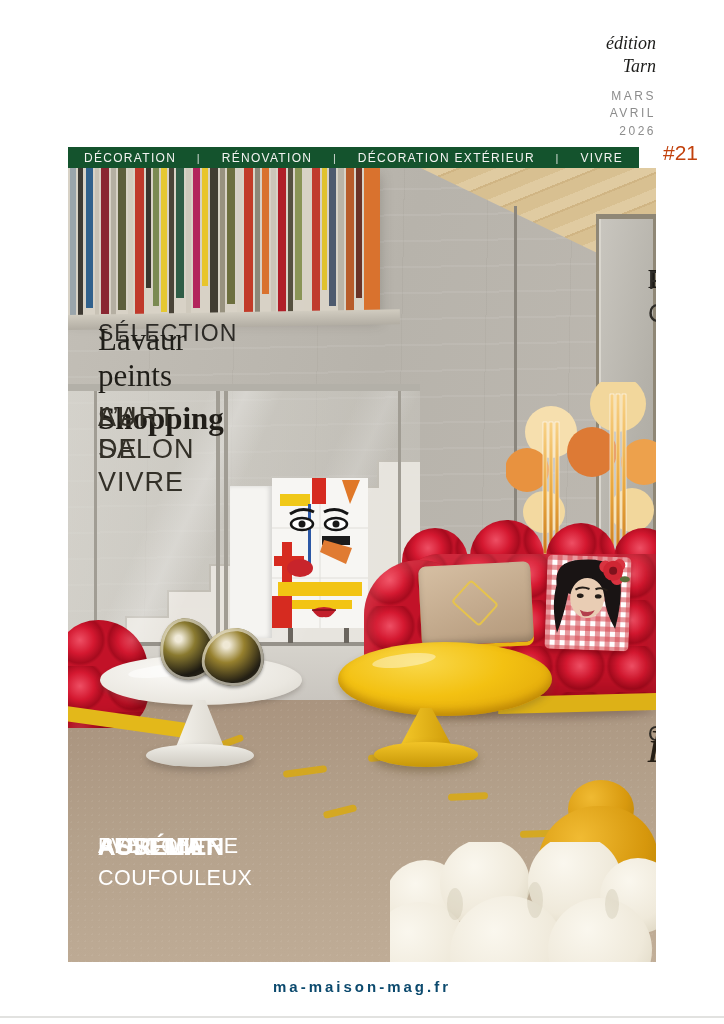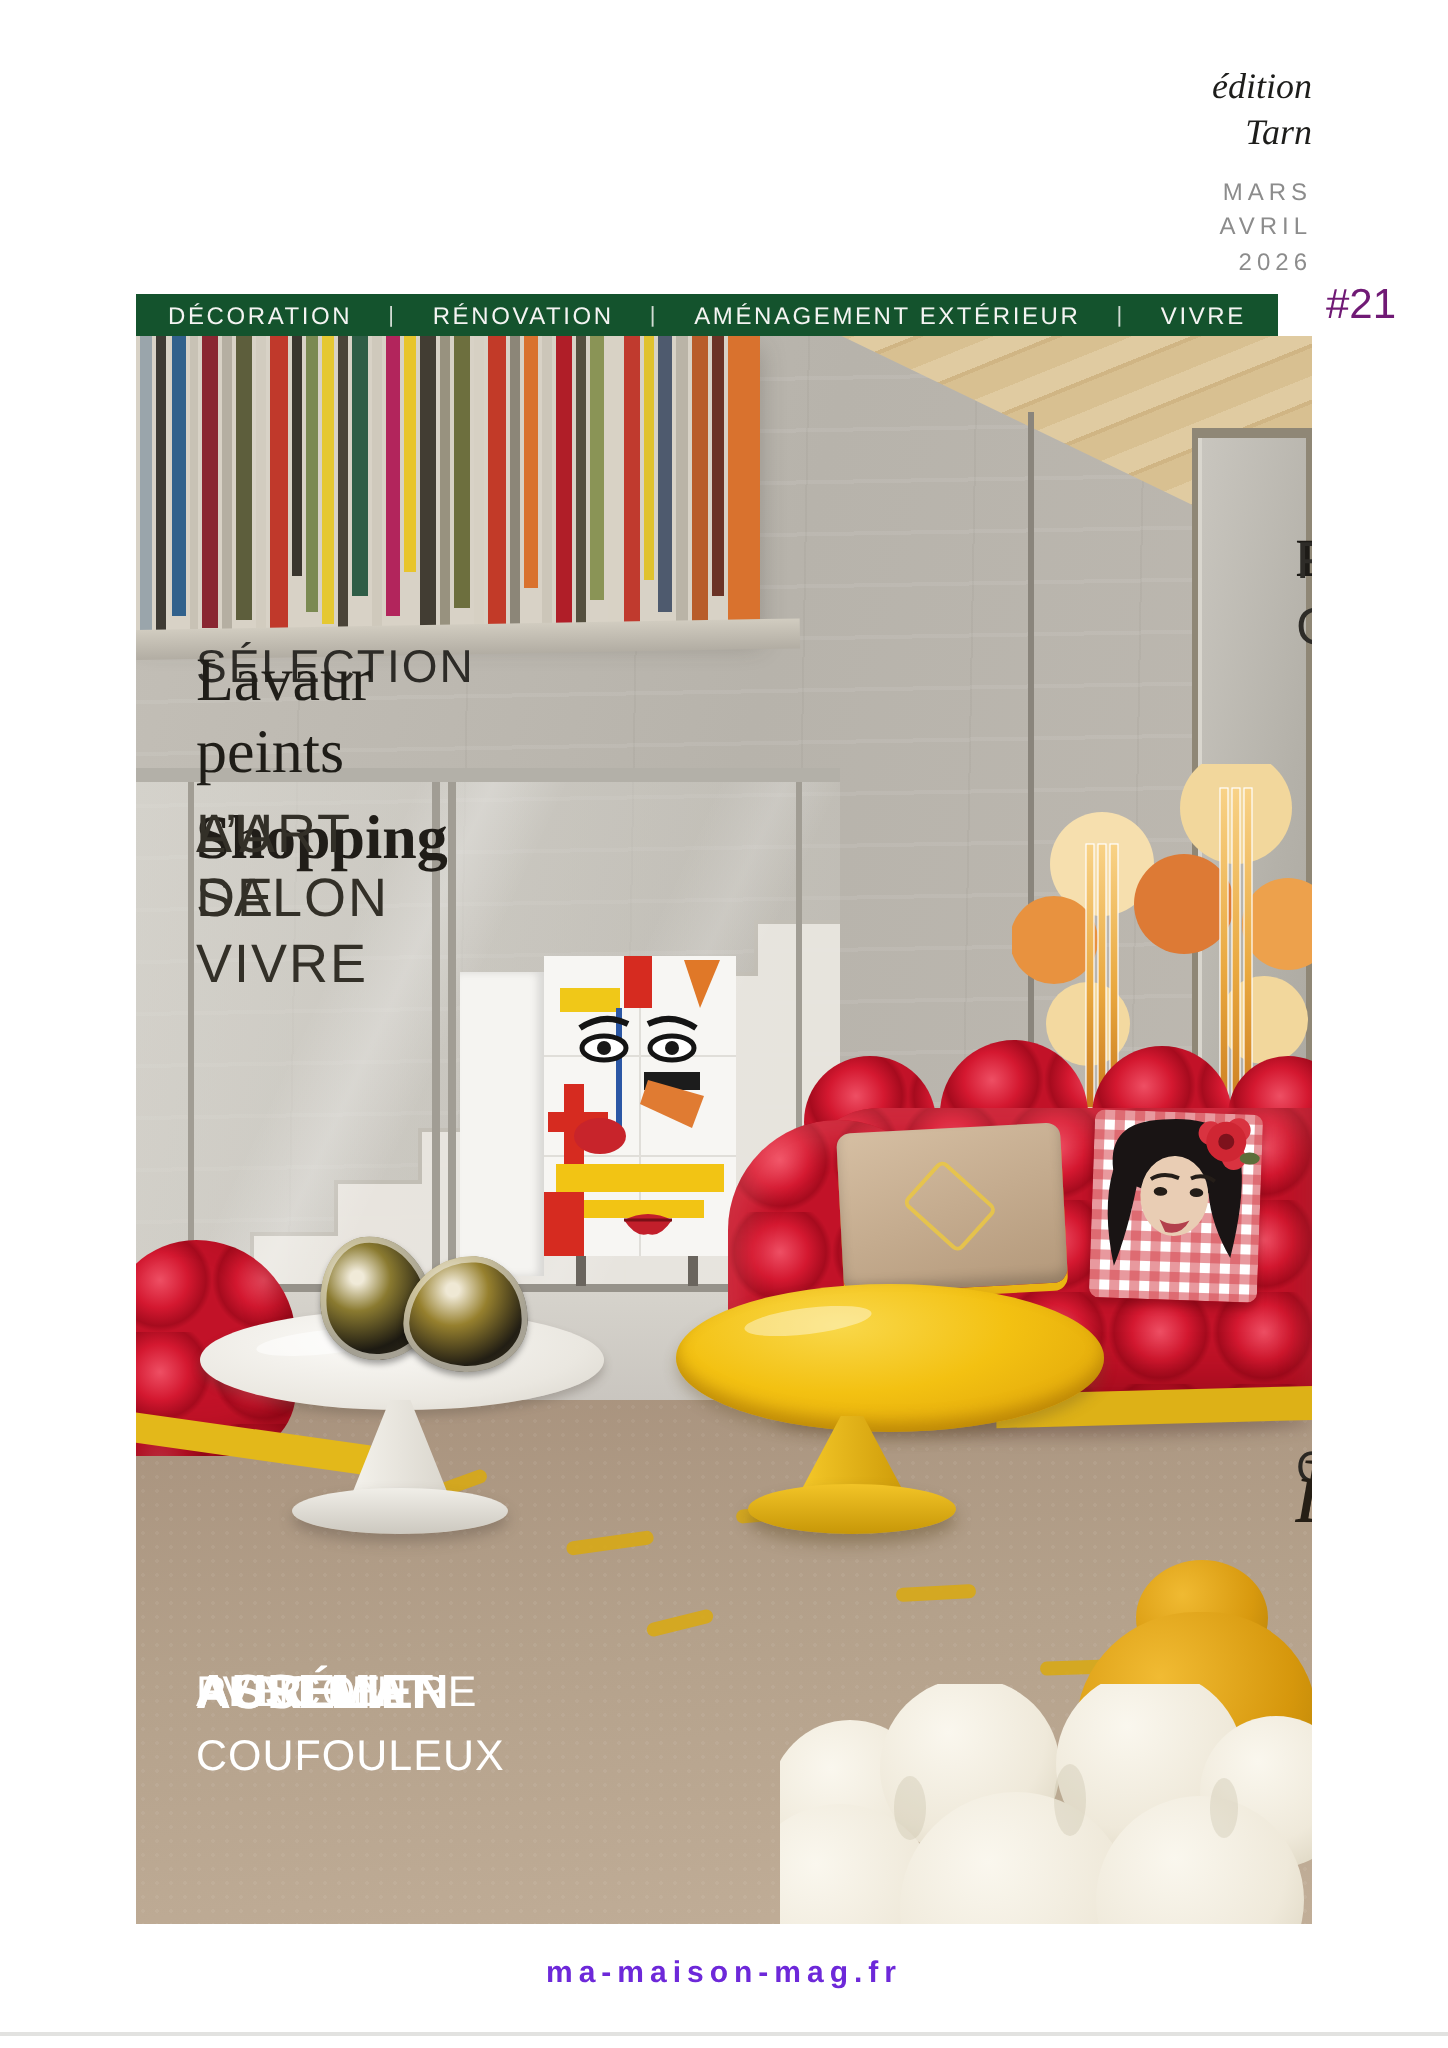--- a/index.html
+++ b/index.html
@@ -12,21 +12,21 @@
            font-family:"Liberation Serif",serif;font-style:italic;
            font-size:18px;line-height:1.25;color:#1d1d1b;}
   .issue-date{position:absolute;right:68px;top:88px;text-align:right;
               font-size:12px;letter-spacing:2.5px;line-height:1.45;color:#8c8c8c;}
   
   .navbar{position:absolute;left:68px;top:147px;width:571px;height:22px;
           background:#14532d;display:flex;align-items:center;
           justify-content:space-between;padding:0 16px;box-sizing:border-box;
           color:#f4f4f2;font-size:12px;letter-spacing:1.3px;white-space:nowrap;}
   .navbar .sep{opacity:.85;font-size:11px;}
-  .issue-num{position:absolute;left:663px;top:141px;font-size:21px;color:#701a75;}
+  .issue-num{position:absolute;left:663px;top:141px;font-size:21px;color:#c2410c;}
   
   .photo{position:absolute;left:68px;top:168px;width:588px;height:794px;overflow:hidden;
          background:linear-gradient(105deg,#c3bfb7 0%,#b7b3ab 45%,#bfbab2 100%);}
   .photo *{position:absolute;}
   .concrete{inset:0;background:
       repeating-linear-gradient(179deg, rgba(255,255,255,.07) 0 2px, rgba(0,0,0,0) 2px 26px),
       repeating-linear-gradient(91deg, rgba(110,105,95,.07) 0 1px, rgba(0,0,0,0) 1px 84px);}
   .ceiling{left:0;top:0;width:588px;height:118px;
            clip-path:polygon(60% 0,100% 0,100% 96%);
            background:repeating-linear-gradient(-22deg,#d0b584 0 2px,#e0cba1 2px 13px,#d8c091 13px 26px);}
@@ -144,21 +144,21 @@
   .line-lavaur .kicker{font-size:27px;font-weight:bold;color:#1d1b17;}
   .line-lavaur .l{font-size:26px;letter-spacing:1px;line-height:1.25;}
   .line-feature{right:8px;top:553px;text-align:right;}
   .line-feature .kicker{font-size:22px;letter-spacing:1.5px;color:#2b2823;}
   .line-feature .t{font-size:47px;font-style:italic;color:#251e15;line-height:1.08;}
   .line-interview{left:30px;top:662px;color:#ffffff;}
   .line-interview .l{font-size:21.5px;letter-spacing:.5px;line-height:1.5;}
   .line-interview .n{font-size:24px;font-weight:bold;letter-spacing:.5px;line-height:1.4;}
   
   .site{position:absolute;left:0;top:978px;width:724px;text-align:center;
-        font-size:15px;font-weight:bold;letter-spacing:3px;color:#6d28d9;}
+        font-size:15px;font-weight:bold;letter-spacing:3px;color:#0c4a6e;}
   .bottom-line{position:absolute;left:0;top:1016px;width:724px;height:2px;background:#e2e2e0;}
 </style>
 </head>
 <body>
 
 <div class="page">
 
   <div class="edition">
     <div>édition</div>
     <div>Tarn</div>
@@ -167,21 +167,21 @@
     <div>MARS</div>
     <div>AVRIL</div>
     <div>2026</div>
   </div>
 
   <div class="navbar">
     <span>DÉCORATION</span>
     <span class="sep">|</span>
     <span>RÉNOVATION</span>
     <span class="sep">|</span>
-    <span>AMÉNAGEMENT EXTÉRIEUR</span>
+    <span>DÉCORATION EXTÉRIEUR</span>
     <span class="sep">|</span>
     <span>VIVRE</span>
   </div>
   <div class="issue-num">#21</div>
 
   <div class="photo">
     <div class="concrete"></div>
     <div class="ceiling"></div>
 
     <svg class="artwork" width="312" height="148" viewBox="0 0 312 148">

